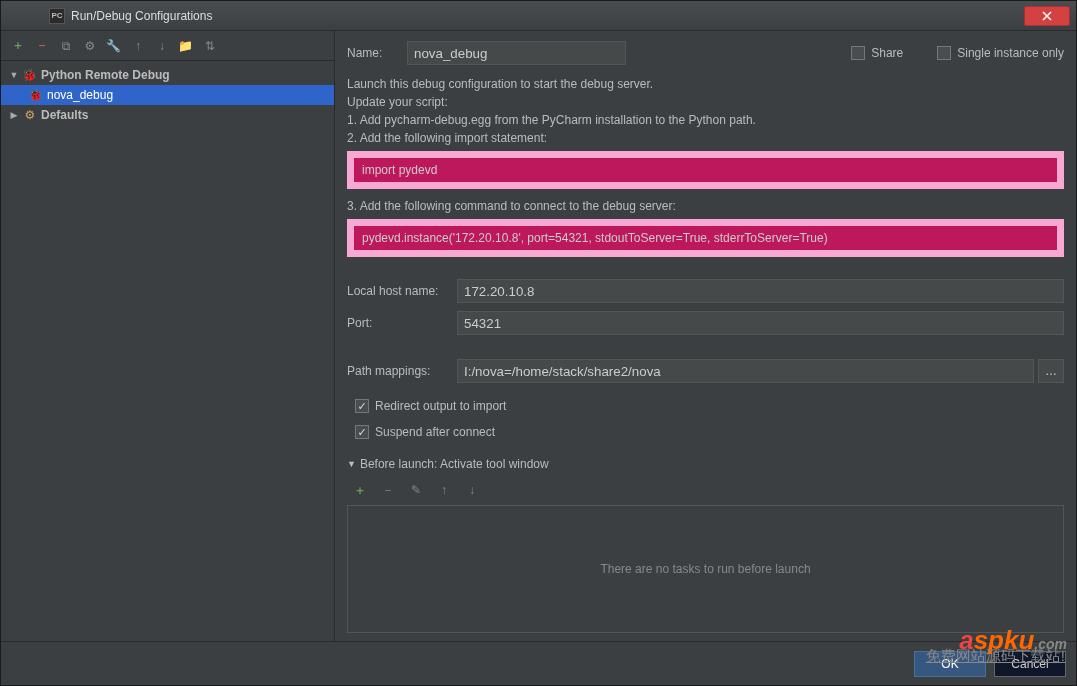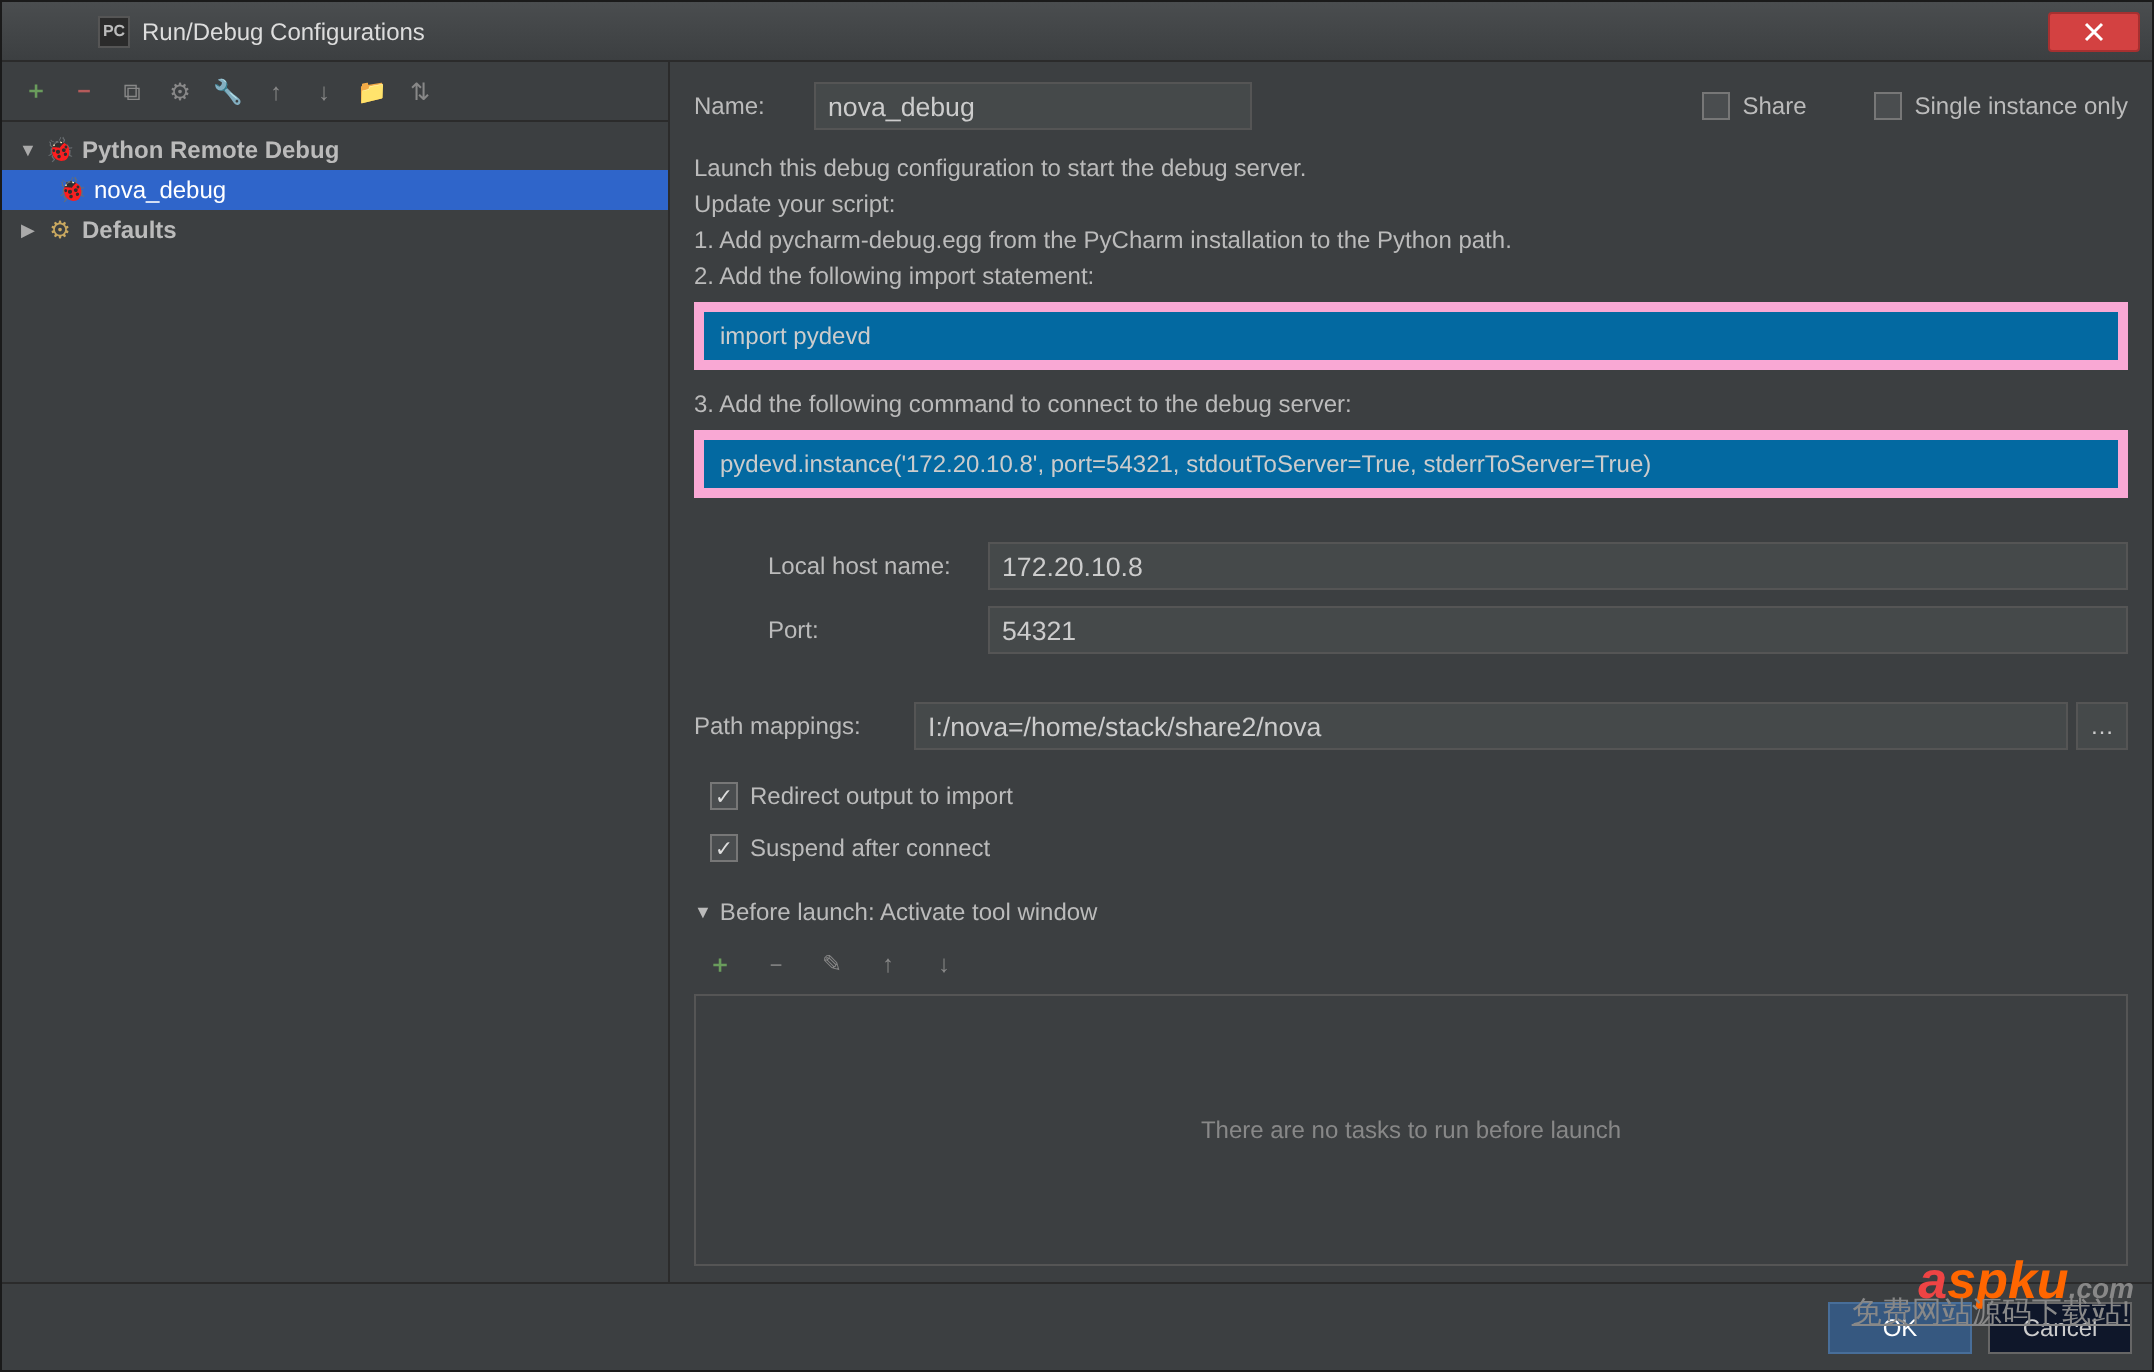--- a/index.html
+++ b/index.html
@@ -26,23 +26,23 @@
 .tree-row .bug-icon { width: 14px; height: 14px; display: inline-flex; align-items: center; justify-content: center; }
 .tree-row .gear-icon { width: 14px; height: 14px; display: inline-flex; align-items: center; justify-content: center; color: #c9a860; }
 .right-panel { flex: 1; display: flex; flex-direction: column; padding: 10px 12px 0 12px; overflow-y: auto; }
 .input { flex: 1; background: #45494a; border: 1px solid #555; height: 24px; color: #ccc; padding: 0 6px; }
 .checkbox-row { display: flex; align-items: center; gap: 6px; }
 .cb-box { width: 14px; height: 14px; border: 1px solid #777; background: #4a4d4f; display: flex; align-items: center; justify-content: center; }
 .cb-box.checked::after { content: "✓"; font-size: 11px; color: #ddd; }
 .name-row { display: flex; align-items: center; gap: 10px; margin-bottom: 12px; }
 .name-input { width: 420px; }
 .inst-text { margin-bottom: 4px; color: #bbb; }
-.code-box { background: #0369a1; border: 5px solid #f9a8d4; padding: 5px 8px; color: #ccc; margin-bottom: 10px; margin-top: 2px; }
+.code-box { background: #be185d; border: 7px solid #f9a8d4; padding: 5px 8px; color: #ccc; margin-bottom: 10px; margin-top: 2px; }
 .form-row { display: flex; align-items: center; margin-bottom: 8px; }
-.form-row .flabel { width: 110px; margin-left: 37px; }
+.form-row .flabel { width: 110px; }
 .form-row .input { flex: 1; }
 .mappings-row { display: flex; align-items: center; margin: 16px 0 16px 0; }
 .mappings-row .flabel { width: 110px; }
 .mappings-row .input { flex: 1; }
 .ellipsis-btn { width: 26px; height: 24px; background: #45494a; border: 1px solid #555; display: flex; align-items: center; justify-content: center; margin-left: 4px; color: #ccc; }
 .collapse-hdr { display: flex; align-items: center; gap: 4px; margin-top: 18px; margin-bottom: 6px; color: #bbb; }
 .collapse-hdr .tri { font-size: 9px; }
 .before-toolbar { display: flex; gap: 10px; padding: 4px 0 6px 4px; }
 .tasks-box { flex: 1; border: 1px solid #555; background: #3c3f41; display: flex; align-items: center; justify-content: center; color: #888; height: 104px; }
 .footer { height: 44px; border-top: 1px solid #2b2b2b; display: flex; align-items: center; justify-content: flex-end; gap: 8px; padding: 0 10px; }

